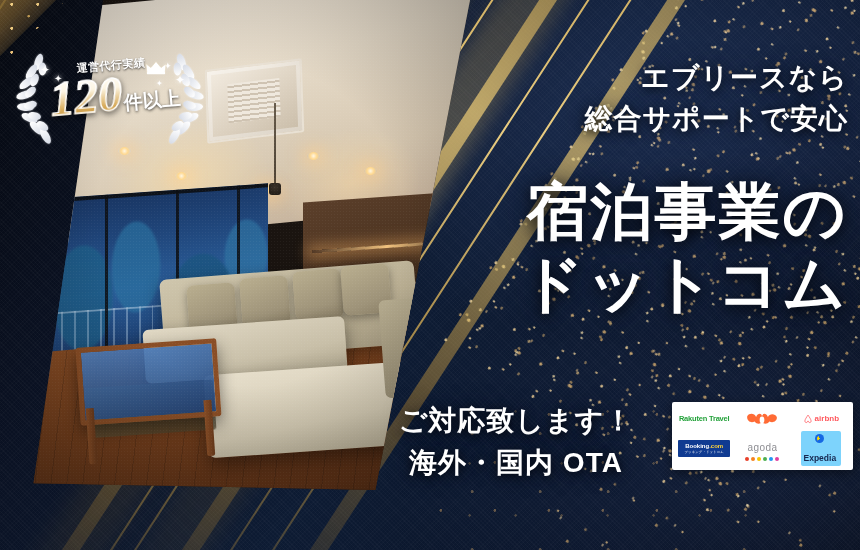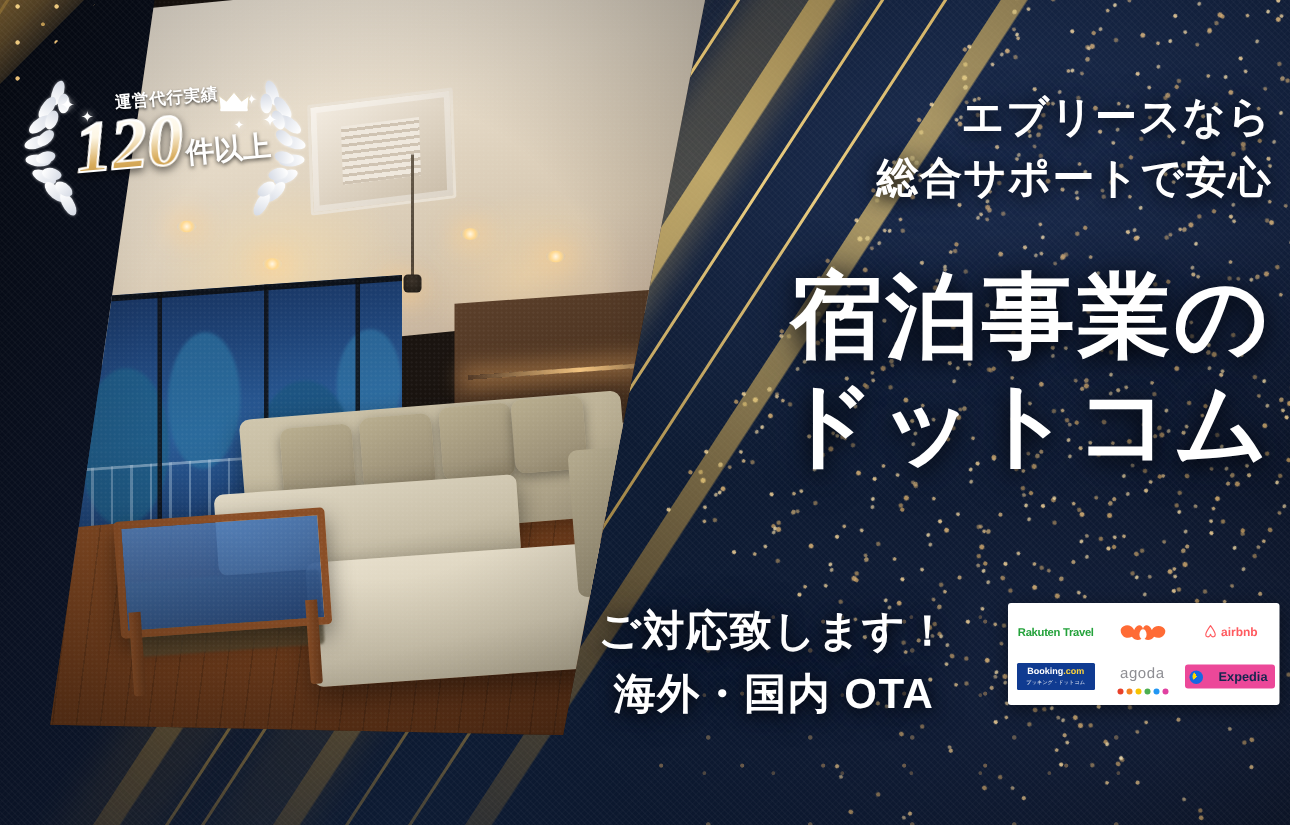--- a/index.html
+++ b/index.html
@@ -331,22 +331,22 @@
     background:#103b91;color:#fff;font-size:6px;font-weight:700;
     padding:3px 4px;border-radius:1px;width:52px;text-align:center;line-height:1.25;
   }
   .l-booking i{font-style:normal;color:#ffd43b;}
   .l-booking small{display:block;font-size:3.4px;font-weight:400;letter-spacing:.1px;opacity:.92;}
   .l-agoda{text-align:center;}
   .l-agoda .nm{font-size:10px;color:#8e8e93;letter-spacing:.4px;line-height:1;}
   .l-agoda .dots{display:flex;gap:2px;justify-content:center;margin-top:2px;}
   .l-agoda .dots i{width:4px;height:4px;border-radius:50%;display:block;}
   .l-expedia{
-    background:#ec4899;color:#15264f;font-size:8.5px;font-weight:700;
-    padding:3px 5px 3px 3px;border-radius:2px;display:flex;align-items:center;gap:10px;white-space:nowrap;
+    background:#7dd3fc;color:#15264f;font-size:8.5px;font-weight:700;
+    padding:3px 5px 3px 3px;border-radius:2px;display:flex;align-items:center;gap:10px;white-space:nowrap;flex-direction:column;
   }
   .l-expedia .pl{
     width:9px;height:9px;border-radius:50%;background:#1668e3;position:relative;flex:none;
   }
   .l-expedia .pl::after{
     content:"";position:absolute;left:1.6px;top:1.6px;width:5.8px;height:5.8px;border-radius:50%;
     background:conic-gradient(from 220deg,#ffd800 0 30%,#1668e3 30% 100%);
   }
 </style>
 </head>

